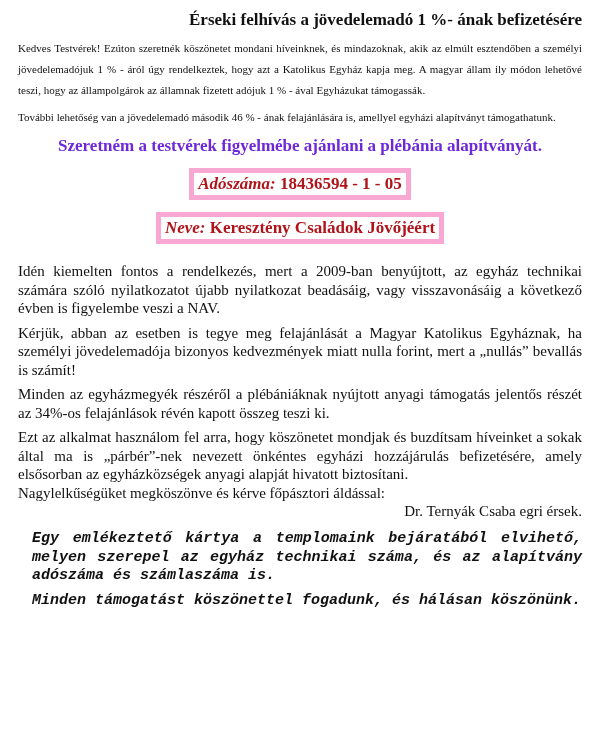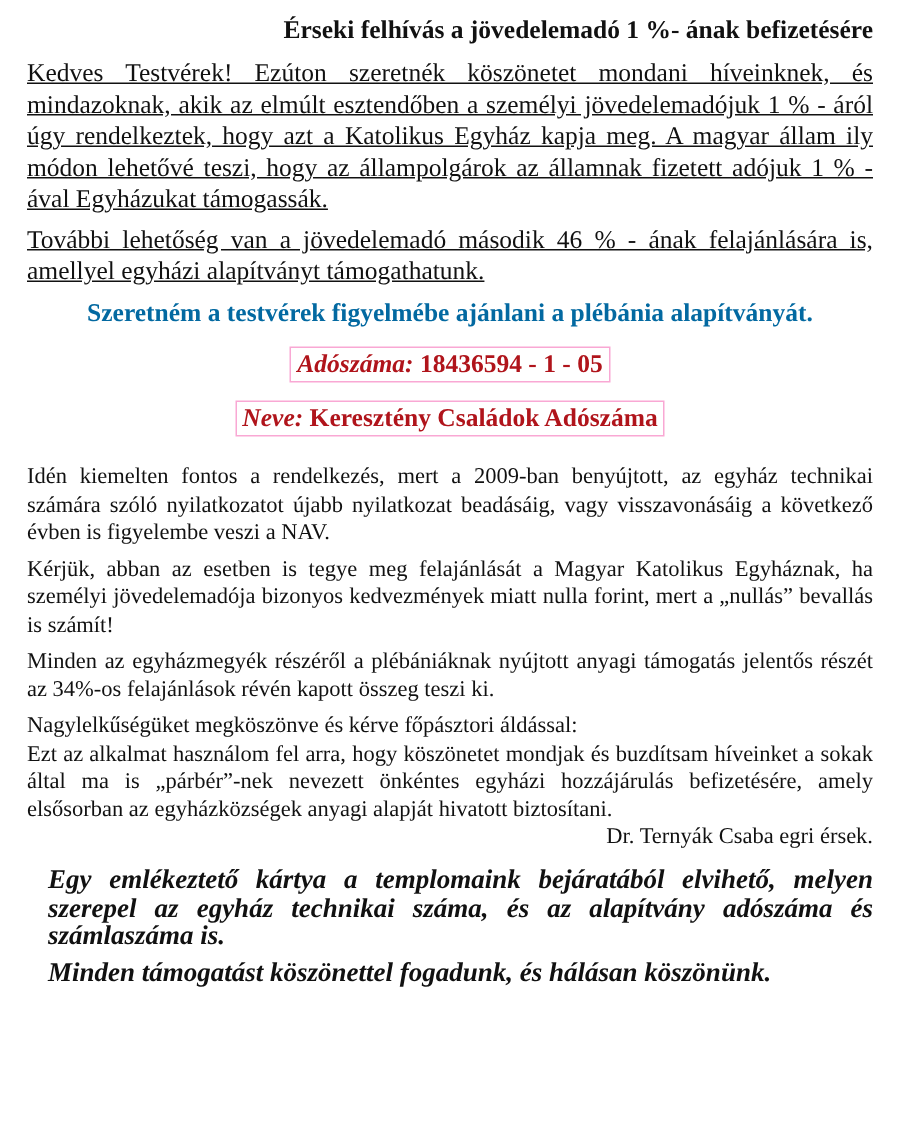--- a/index.html
+++ b/index.html
@@ -7,45 +7,45 @@
       width: 600px; height: 754px; overflow: hidden;
       font-family: "Liberation Serif", "DejaVu Serif", serif;
       color: #111;
     }
     .page { padding: 6px 18px 0 18px; }
     .title {
       text-align: right; font-weight: bold; font-size: 17px;
       margin: 4px 0 8px 0;
     }
     .p-lg {
-      font-size: 17px; line-height: 21px; text-align: justify;
+      font-size: 11px; line-height: 21px; text-align: justify;
       margin: 0 0 6px 0;
-      text-decoration: underline;
     }
-    .red { color: #0369a1; }
+    .red { color: #6d28d9; }
     .appeal {
       text-align: center; font-weight: bold; font-size: 17px;
       margin: 8px 0 12px 0;
     }
     .box-wrap { text-align: center; margin: 0 0 12px 0; }
     .box {
-      display: inline-block; border: 1px solid #f9a8d4;
+      display: inline-block; border: 5px solid #f9a8d4;
       padding: 1px 4px; font-size: 17px; font-weight: bold;
       color: #b0141b; line-height: 20px;
     }
     .box i { font-weight: bold; }
     .p-sm {
       font-size: 15px; line-height: 18.5px; text-align: justify;
       margin: 0 0 6px 0;
     }
     .sign { text-align: right; font-size: 15px; line-height: 18px; margin: 0 0 10px 0; }
     .closing {
-      font-style: italic; font-weight: bold; font-size: 18px;
+      font-style: italic; font-weight: bold; font-size: 15px;
       line-height: 18.5px; text-align: justify;
       margin: 0 0 6px 14px;
+      font-family: Liberation Mono, monospace;
     }
     .nomb { margin-bottom: 0; }
   </style>
 </head>
 <body>
 
 <div class="page">
   <div class="title">Érseki felhívás a jövedelemadó 1 %- ának befizetésére</div>
 
   <p class="p-lg">Kedves Testvérek! Ezúton szeretnék köszönetet mondani híveinknek, és mindazoknak, akik az elmúlt esztendőben a személyi jövedelemadójuk 1 % - áról úgy rendelkeztek, hogy azt a Katolikus Egyház kapja meg. A magyar állam ily módon lehetővé teszi, hogy az állampolgárok az államnak fizetett adójuk 1 % - ával Egyházukat támogassák.</p>
@@ -56,26 +56,26 @@
   <div class="box-wrap">
     <span class="box">
       <i>Adószáma:</i>
       <span>18436594 - 1 - 05</span>
     </span>
   </div>
 
   <div class="box-wrap" style="margin-bottom:18px;">
     <span class="box">
       <i>Neve:</i>
-      <span>Keresztény Családok Adószáma</span>
+      <span>Keresztény Családok Jövőjéért</span>
     </span>
   </div>
 
   <p class="p-sm">Idén kiemelten fontos a rendelkezés, mert a 2009-ban benyújtott, az egyház technikai számára szóló nyilatkozatot újabb nyilatkozat beadásáig, vagy visszavonásáig a következő évben is figyelembe veszi a NAV.</p>
   <p class="p-sm">Kérjük, abban az esetben is tegye meg felajánlását a Magyar Katolikus Egyháznak, ha személyi jövedelemadója bizonyos kedvezmények miatt nulla forint, mert a „nullás” bevallás is számít!</p>
   <p class="p-sm">Minden az egyházmegyék részéről a plébániáknak nyújtott anyagi támogatás jelentős részét az 34%-os felajánlások révén kapott összeg teszi ki.</p>
+  <p class="p-sm nomb">Ezt az alkalmat használom fel arra, hogy köszönetet mondjak és buzdítsam híveinket a sokak által ma is „párbér”-nek nevezett önkéntes egyházi hozzájárulás befizetésére, amely elsősorban az egyházközségek anyagi alapját hivatott biztosítani.</p>
   <p class="p-sm nomb">Nagylelkűségüket megköszönve és kérve főpásztori áldással:</p>
-  <p class="p-sm nomb">Ezt az alkalmat használom fel arra, hogy köszönetet mondjak és buzdítsam híveinket a sokak által ma is „párbér”-nek nevezett önkéntes egyházi hozzájárulás befizetésére, amely elsősorban az egyházközségek anyagi alapját hivatott biztosítani.</p>
   <div class="sign">Dr. Ternyák Csaba egri érsek.</div>
 
   <p class="closing">Egy emlékeztető kártya a templomaink bejáratából elvihető, melyen szerepel az egyház technikai száma, és az alapítvány adószáma és számlaszáma is.</p>
   <p class="closing">Minden támogatást köszönettel fogadunk, és hálásan köszönünk.</p>
 </div>
 
 </body></html>

